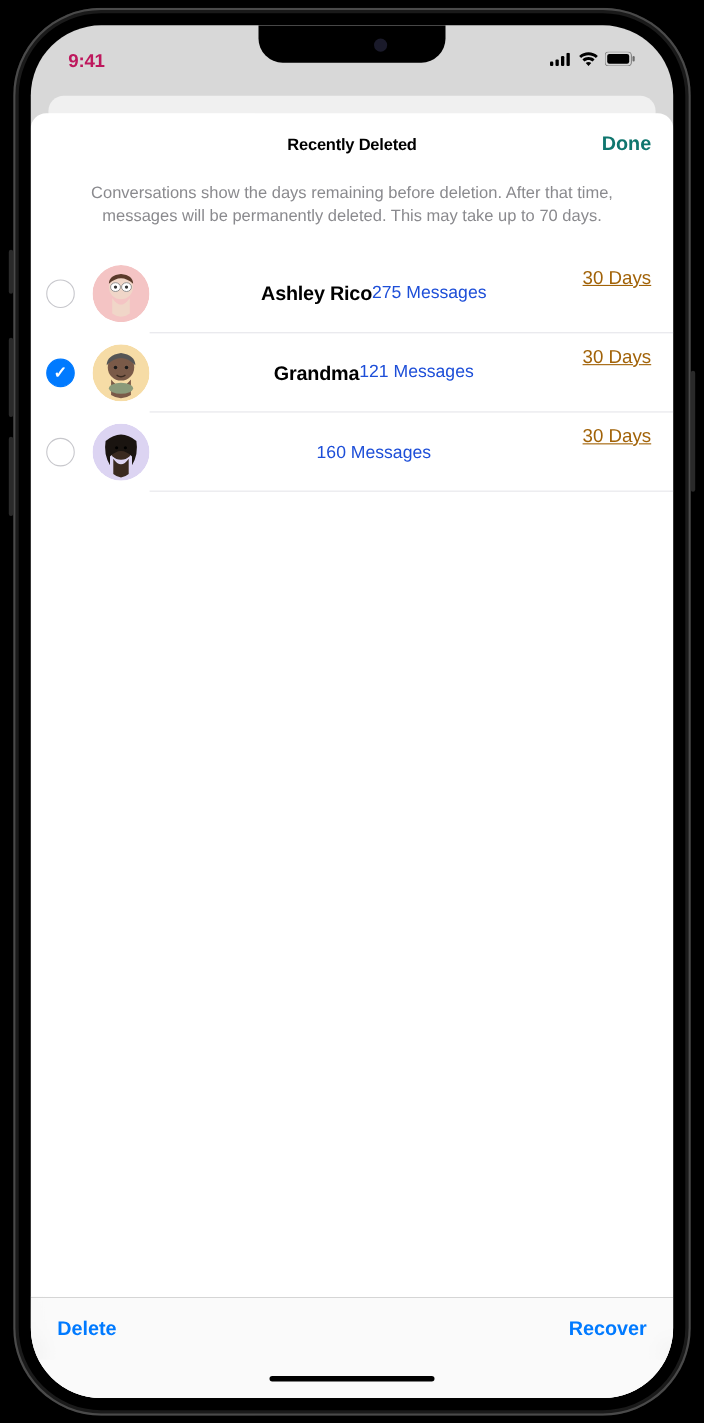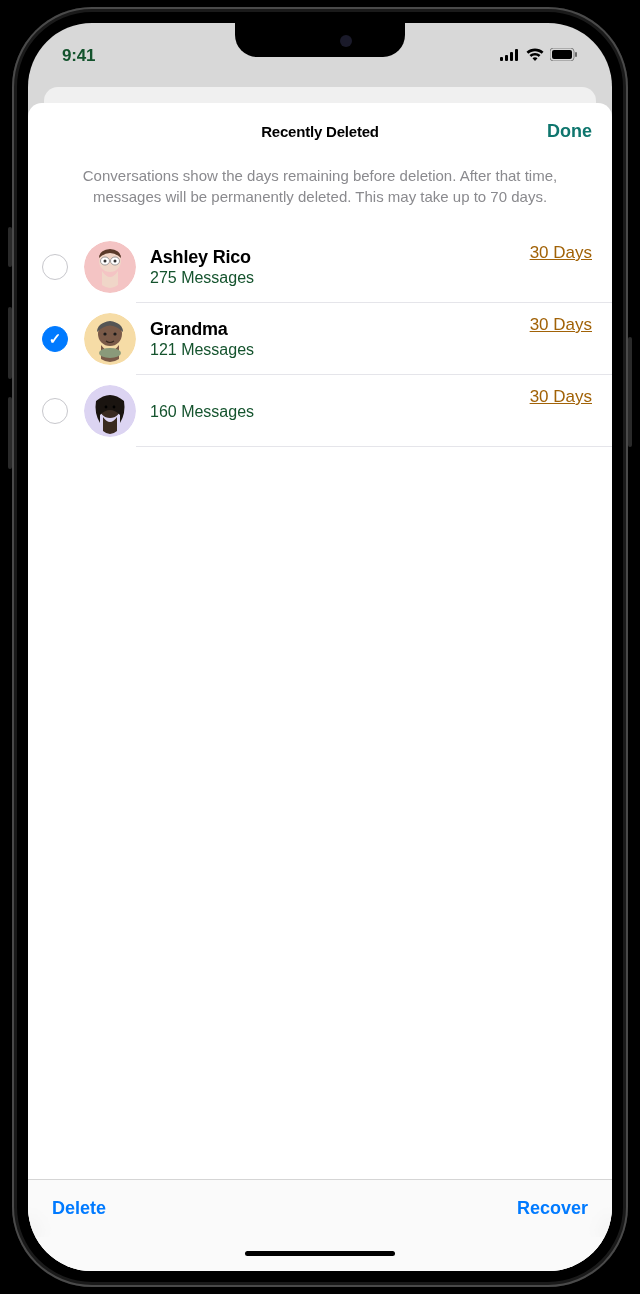--- a/index.html
+++ b/index.html
@@ -55,21 +55,21 @@
     .status-bar {
       position: absolute;
       top: 0;
       left: 0; right: 0;
       height: 54px;
       display: flex;
       justify-content: space-between;
       align-items: center;
       padding: 12px 34px 0;
       z-index: 15;
-      color: #14532d;
+      color: #be185d;
     }
     .status-time { font-weight: 600; font-size: 17px; letter-spacing: -0.2px; }
     .status-icons { display: flex; align-items: center; gap: 6px; }
     .background-card {
       position: absolute;
       top: 64px;
       left: 16px; right: 16px;
       height: 60px;
       background: #f0f0f0;
       border-radius: 14px;
@@ -144,23 +144,23 @@
       width: 52px; height: 52px;
       border-radius: 50%;
       flex-shrink: 0;
       margin-right: 14px;
       display: flex;
       align-items: center;
       justify-content: center;
       overflow: hidden;
     }
     .avatar svg { width: 100%; height: 100%; }
-    .row-text { flex: 1; display: flex; flex-direction: column; justify-content: center; }
+    .row-text { flex: 1; display: flex; flex-direction: row; justify-content: center; }
     .row-name { font-size: 18px; font-weight: 600; letter-spacing: -0.2px; color: #000; }
-    .row-sub { font-size: 16px; color: #14532d; margin-top: 1px; }
+    .row-sub { font-size: 16px; color: #1d4ed8; margin-top: 1px; }
     .row-days { font-size: 17px; color: #a16207; align-self: flex-start; padding-top: 2px; text-decoration: underline; }
     .toolbar {
       height: 58px;
       border-top: 0.5px solid rgba(0,0,0,0.15);
       background: #f9f9f9cc;
       backdrop-filter: blur(10px);
       display: flex;
       justify-content: space-between;
       align-items: center;
       padding: 0 24px;

